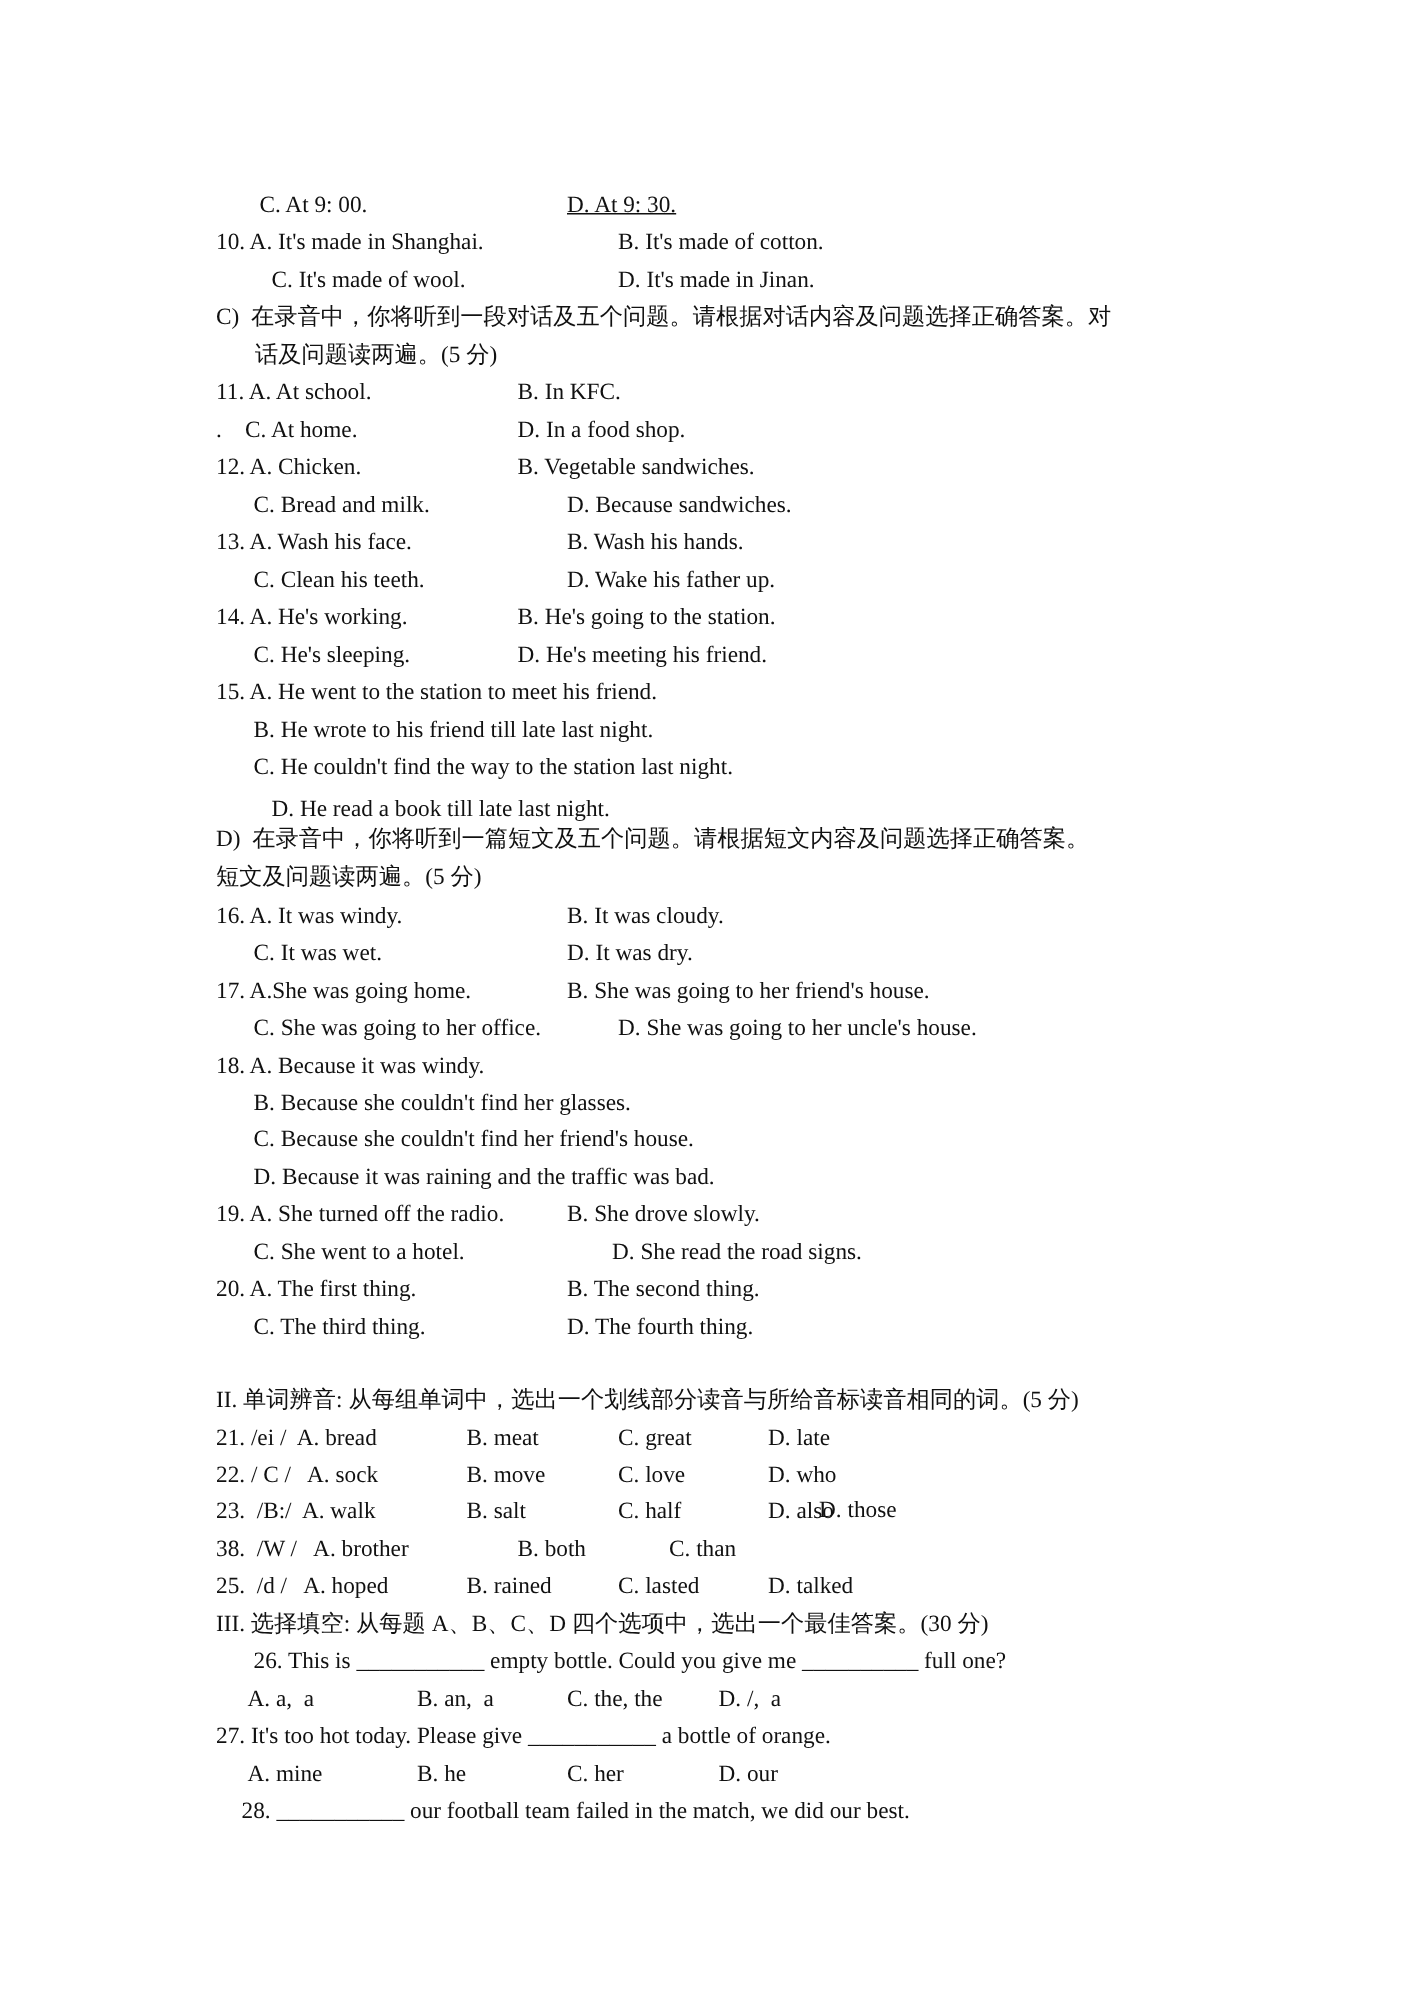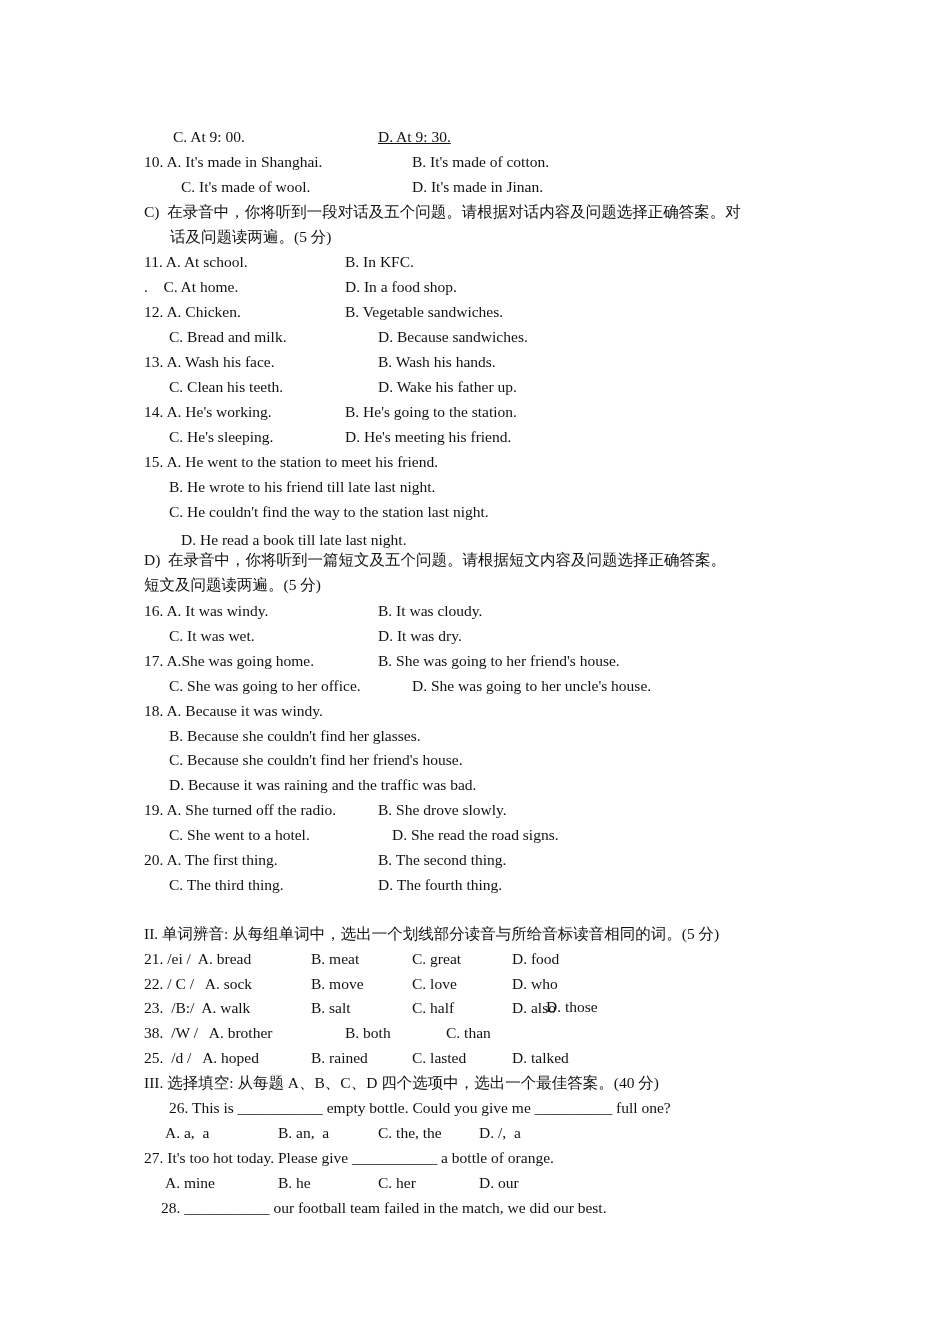--- a/index.html
+++ b/index.html
@@ -50,47 +50,47 @@
     <div class="ln" style="top: 651px; left: 378px;">B. She was going to her friend's house.</div>
     <div class="ln" style="top: 676px; left: 169px;">C. She was going to her office.</div>
     <div class="ln" style="top: 676px; left: 412px;">D. She was going to her uncle's house.</div>
     <div class="ln" style="top: 701px; left: 144px;">18. A. Because it was windy.</div>
     <div class="ln" style="top: 726px; left: 169px;">B. Because she couldn't find her glasses.</div>
     <div class="ln" style="top: 775px; left: 169px;">D. Because it was raining and the traffic was bad.</div>
     <div class="ln" style="top: 750px; left: 169px;">C. Because she couldn't find her friend's house.</div>
     <div class="ln" style="top: 800px; left: 144px;">19. A. She turned off the radio.</div>
     <div class="ln" style="top: 800px; left: 378px;">B. She drove slowly.</div>
     <div class="ln" style="top: 825px; left: 169px;">C. She went to a hotel.</div>
-    <div class="ln" style="top: 825px; left: 392px;">D. She read the road signs.</div>
+    <div class="ln" style="top: 825px; left: 408px;">D. She read the road signs.</div>
     <div class="ln" style="top: 850px; left: 144px;">20. A. The first thing.</div>
     <div class="ln" style="top: 850px; left: 378px;">B. The second thing.</div>
     <div class="ln" style="top: 875px; left: 169px;">C. The third thing.</div>
     <div class="ln" style="top: 875px; left: 378px;">D. The fourth thing.</div>
     <div class="ln" style="top: 924px; left: 144px;">II. 单词辨音: 从每组单词中，选出一个划线部分读音与所给音标读音相同的词。(5 分)</div>
     <div class="ln" style="top: 949px; left: 144px;">21. /ei /  A. bread</div>
     <div class="ln" style="top: 949px; left: 311px;">B. meat</div>
     <div class="ln" style="top: 949px; left: 412px;">C. great</div>
-    <div class="ln" style="top: 949px; left: 512px;">D. food</div>
+    <div class="ln" style="top: 949px; left: 512px;">D. late</div>
     <div class="ln" style="top: 974px; left: 144px;">22. / C /   A. sock</div>
     <div class="ln" style="top: 974px; left: 311px;">B. move</div>
     <div class="ln" style="top: 974px; left: 412px;">C. love</div>
     <div class="ln" style="top: 974px; left: 512px;">D. who</div>
     <div class="ln" style="top: 998px; left: 144px;">23.  /B:/  A. walk</div>
     <div class="ln" style="top: 998px; left: 311px;">B. salt</div>
     <div class="ln" style="top: 998px; left: 412px;">C. half</div>
     <div class="ln" style="top: 998px; left: 512px;">D. also</div>
     <div class="ln" style="top: 1023px; left: 144px;">38.  /W /   A. brother</div>
     <div class="ln" style="top: 1023px; left: 345px;">B. both</div>
     <div class="ln" style="top: 1023px; left: 446px;">C. than</div>
     <div class="ln" style="top: 965px; left: 546px; margin-top: 32px;">D. those</div>
     <div class="ln" style="top: 1048px; left: 144px;">25.  /d /   A. hoped</div>
     <div class="ln" style="top: 1048px; left: 311px;">B. rained</div>
     <div class="ln" style="top: 1048px; left: 412px;">C. lasted</div>
     <div class="ln" style="top: 1048px; left: 512px;">D. talked</div>
-    <div class="ln" style="top: 1073px; left: 144px;">III. 选择填空: 从每题 A、B、C、D 四个选项中，选出一个最佳答案。(40 分)</div>
+    <div class="ln" style="top: 1073px; left: 144px;">III. 选择填空: 从每题 A、B、C、D 四个选项中，选出一个最佳答案。(30 分)</div>
     <div class="ln" style="top: 1098px; left: 169px;">26. This is ___________ empty bottle. Could you give me __________ full one?</div>
     <div class="ln" style="top: 1123px; left: 165px;">A. a,  a</div>
     <div class="ln" style="top: 1123px; left: 278px;">B. an,  a</div>
     <div class="ln" style="top: 1123px; left: 378px;">C. the, the</div>
     <div class="ln" style="top: 1123px; left: 479px;">D. /,  a</div>
     <div class="ln" style="top: 1148px; left: 144px;">27. It's too hot today. Please give ___________ a bottle of orange.</div>
     <div class="ln" style="top: 1173px; left: 165px;">A. mine</div>
     <div class="ln" style="top: 1173px; left: 278px;">B. he</div>
     <div class="ln" style="top: 1173px; left: 378px;">C. her</div>
     <div class="ln" style="top: 1173px; left: 479px;">D. our</div>

